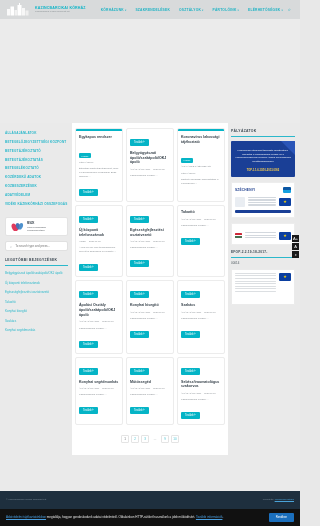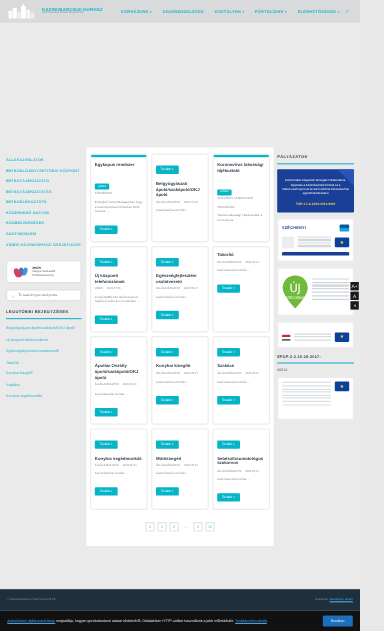--- a/index.html
+++ b/index.html
@@ -420,36 +420,20 @@
               <i></i>
               <i></i>
               <i></i>
               <i></i>
             </div>
           <div class="eu-flag"></div>
         </div>
         <div class="sz-bar"></div>
       </div>
 
-      <div class="uj-block">
-        <svg class="pin" viewBox="0 0 40 52">
-          <path d="M20 1 C9 1 1 9 1 20 C1 32 20 51 20 51 C20 51 39 32 39 20 C39 9 31 1 20 1 Z" fill="#6fba3a"></path>
-          <text x="20" y="26" font-size="17" fill="#ffffff" text-anchor="middle" font-family="DejaVu Sans">ÚJ</text>
-          <text x="20" y="36" font-size="5" fill="#ffffff" text-anchor="middle" font-family="DejaVu Sans">SZÉCHENYI</text>
-        </svg>
-        <div class="uj-lines">
-            <i></i>
-            <i></i>
-            <i></i>
-            <i></i>
-            <i></i>
-            <i></i>
-            <i></i>
-          </div>
-      </div>
 
       <div class="sz-block">
         <div class="sz-row">
           <div class="hu-flag"></div>
           <div class="sz-lines">
               <i></i>
               <i></i>
               <i></i>
             </div>
           <div class="eu-flag"></div>

